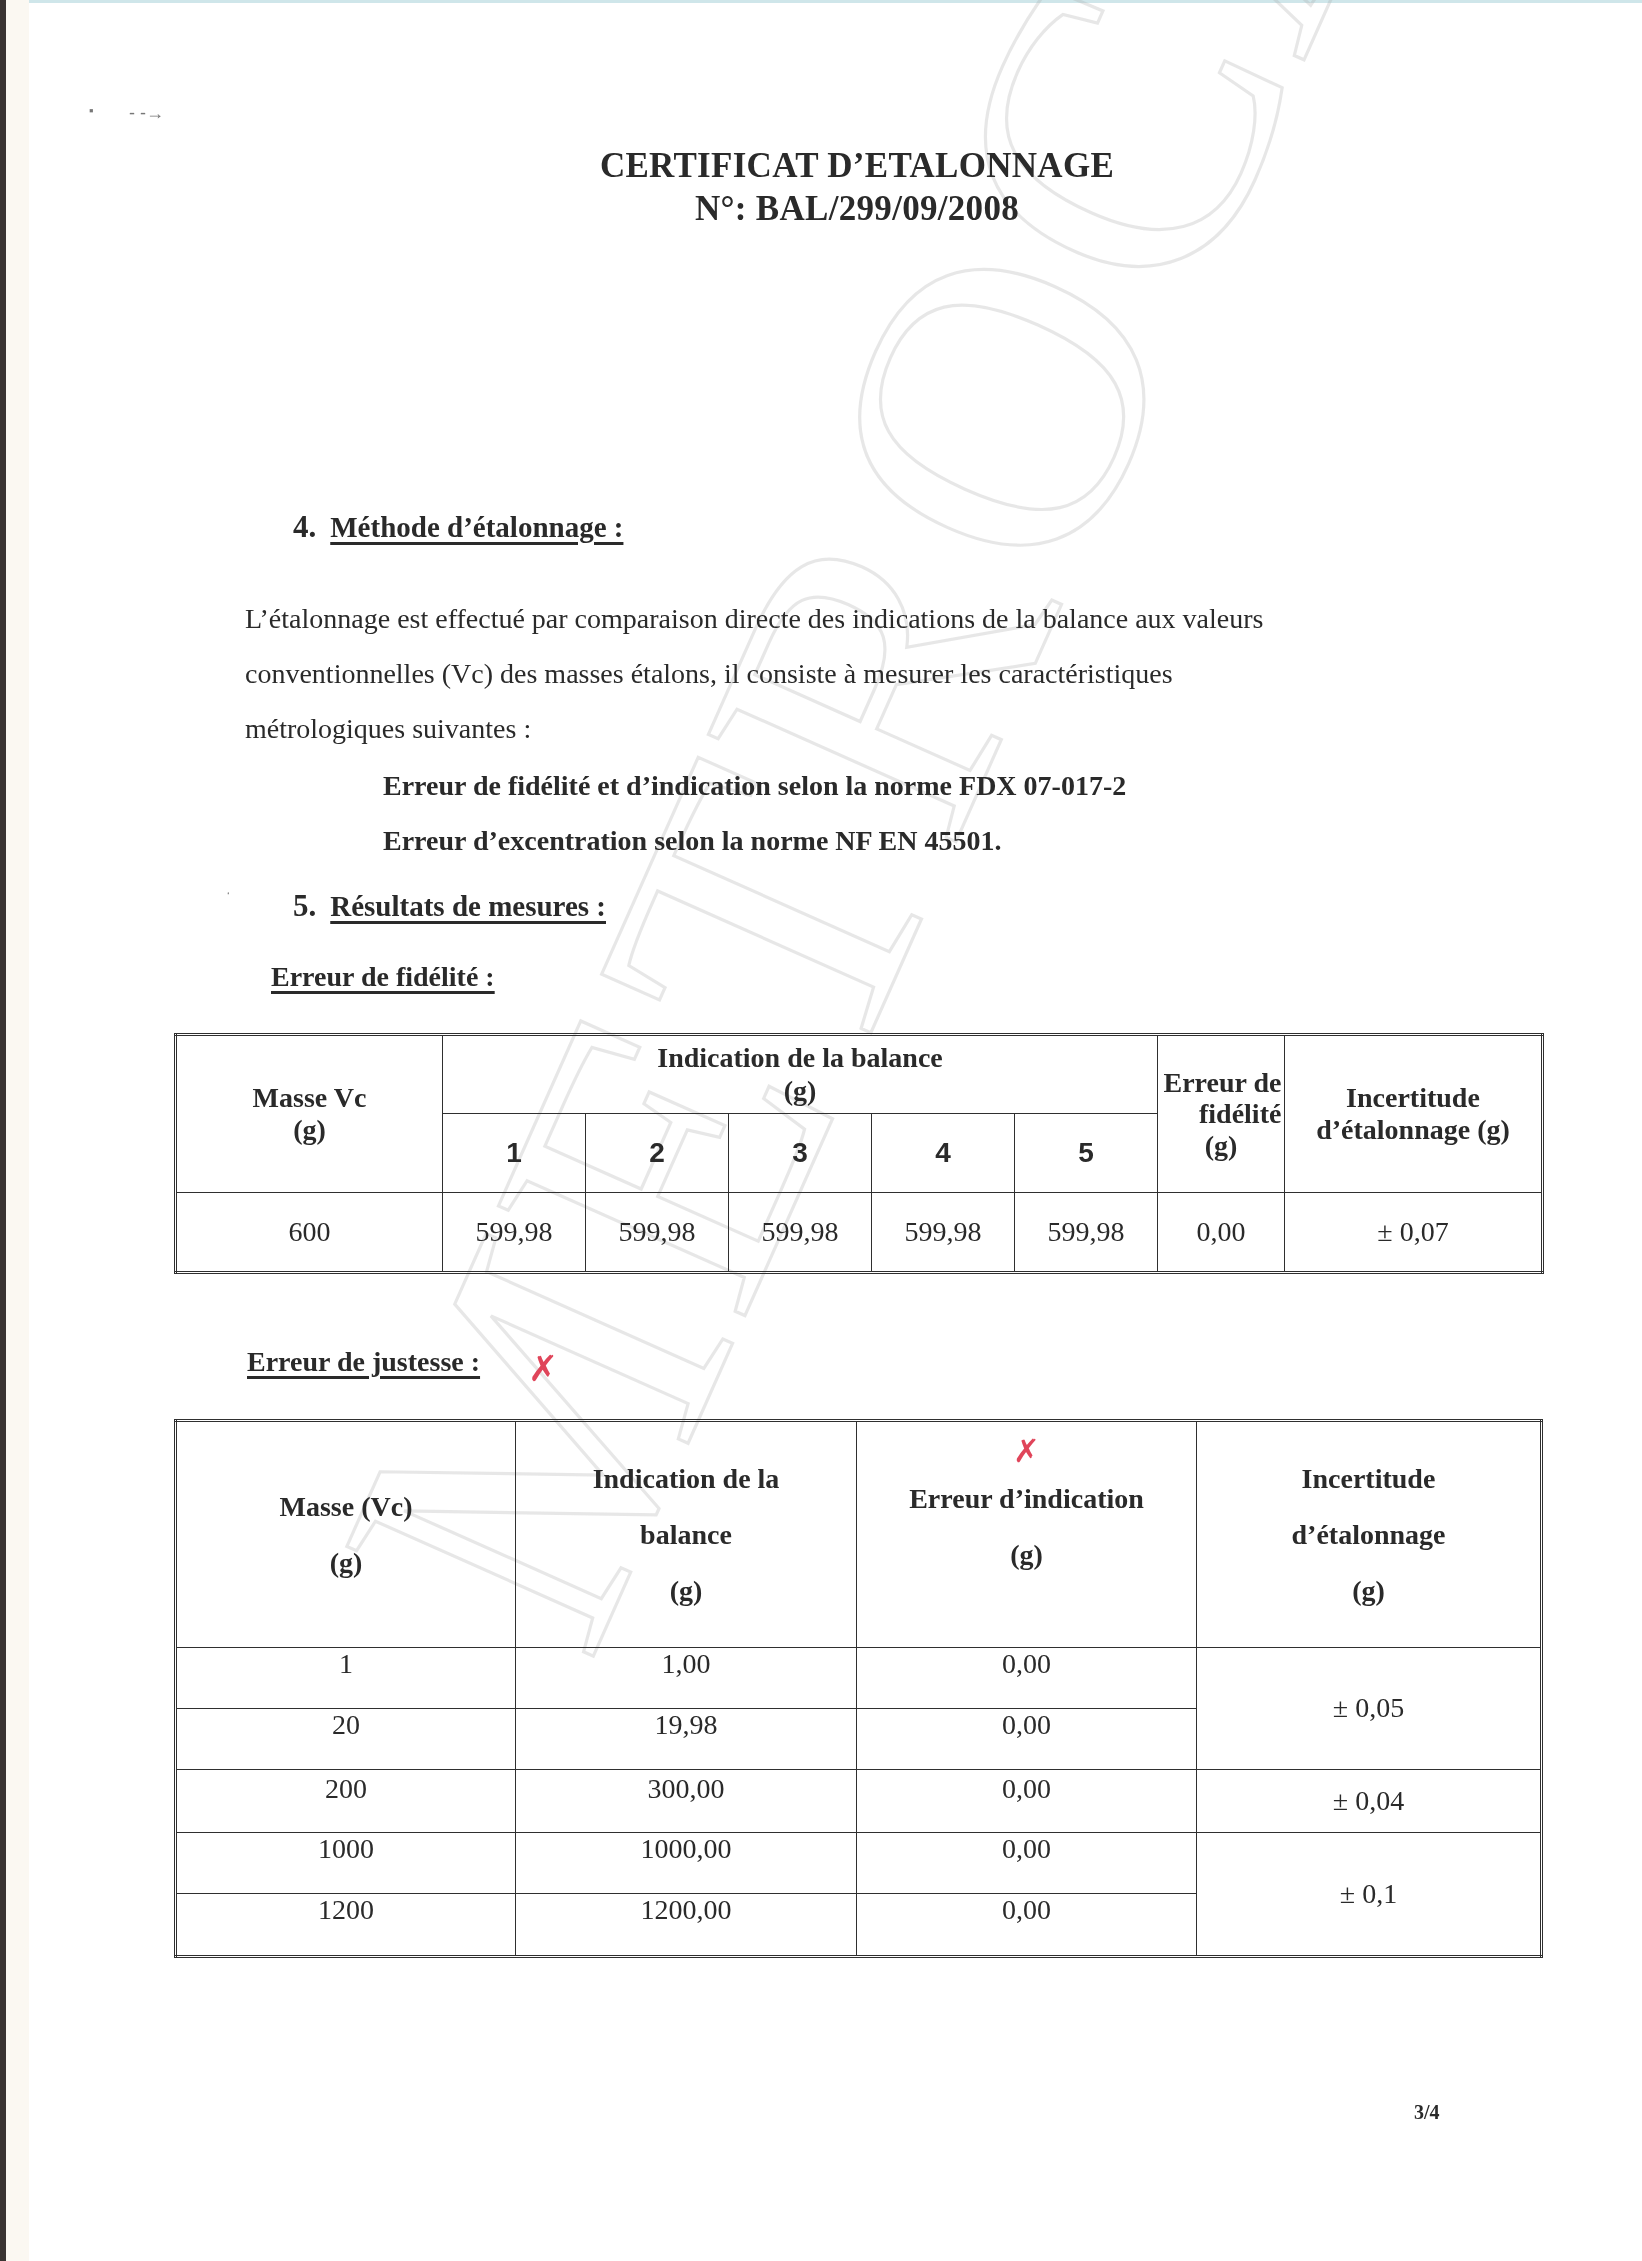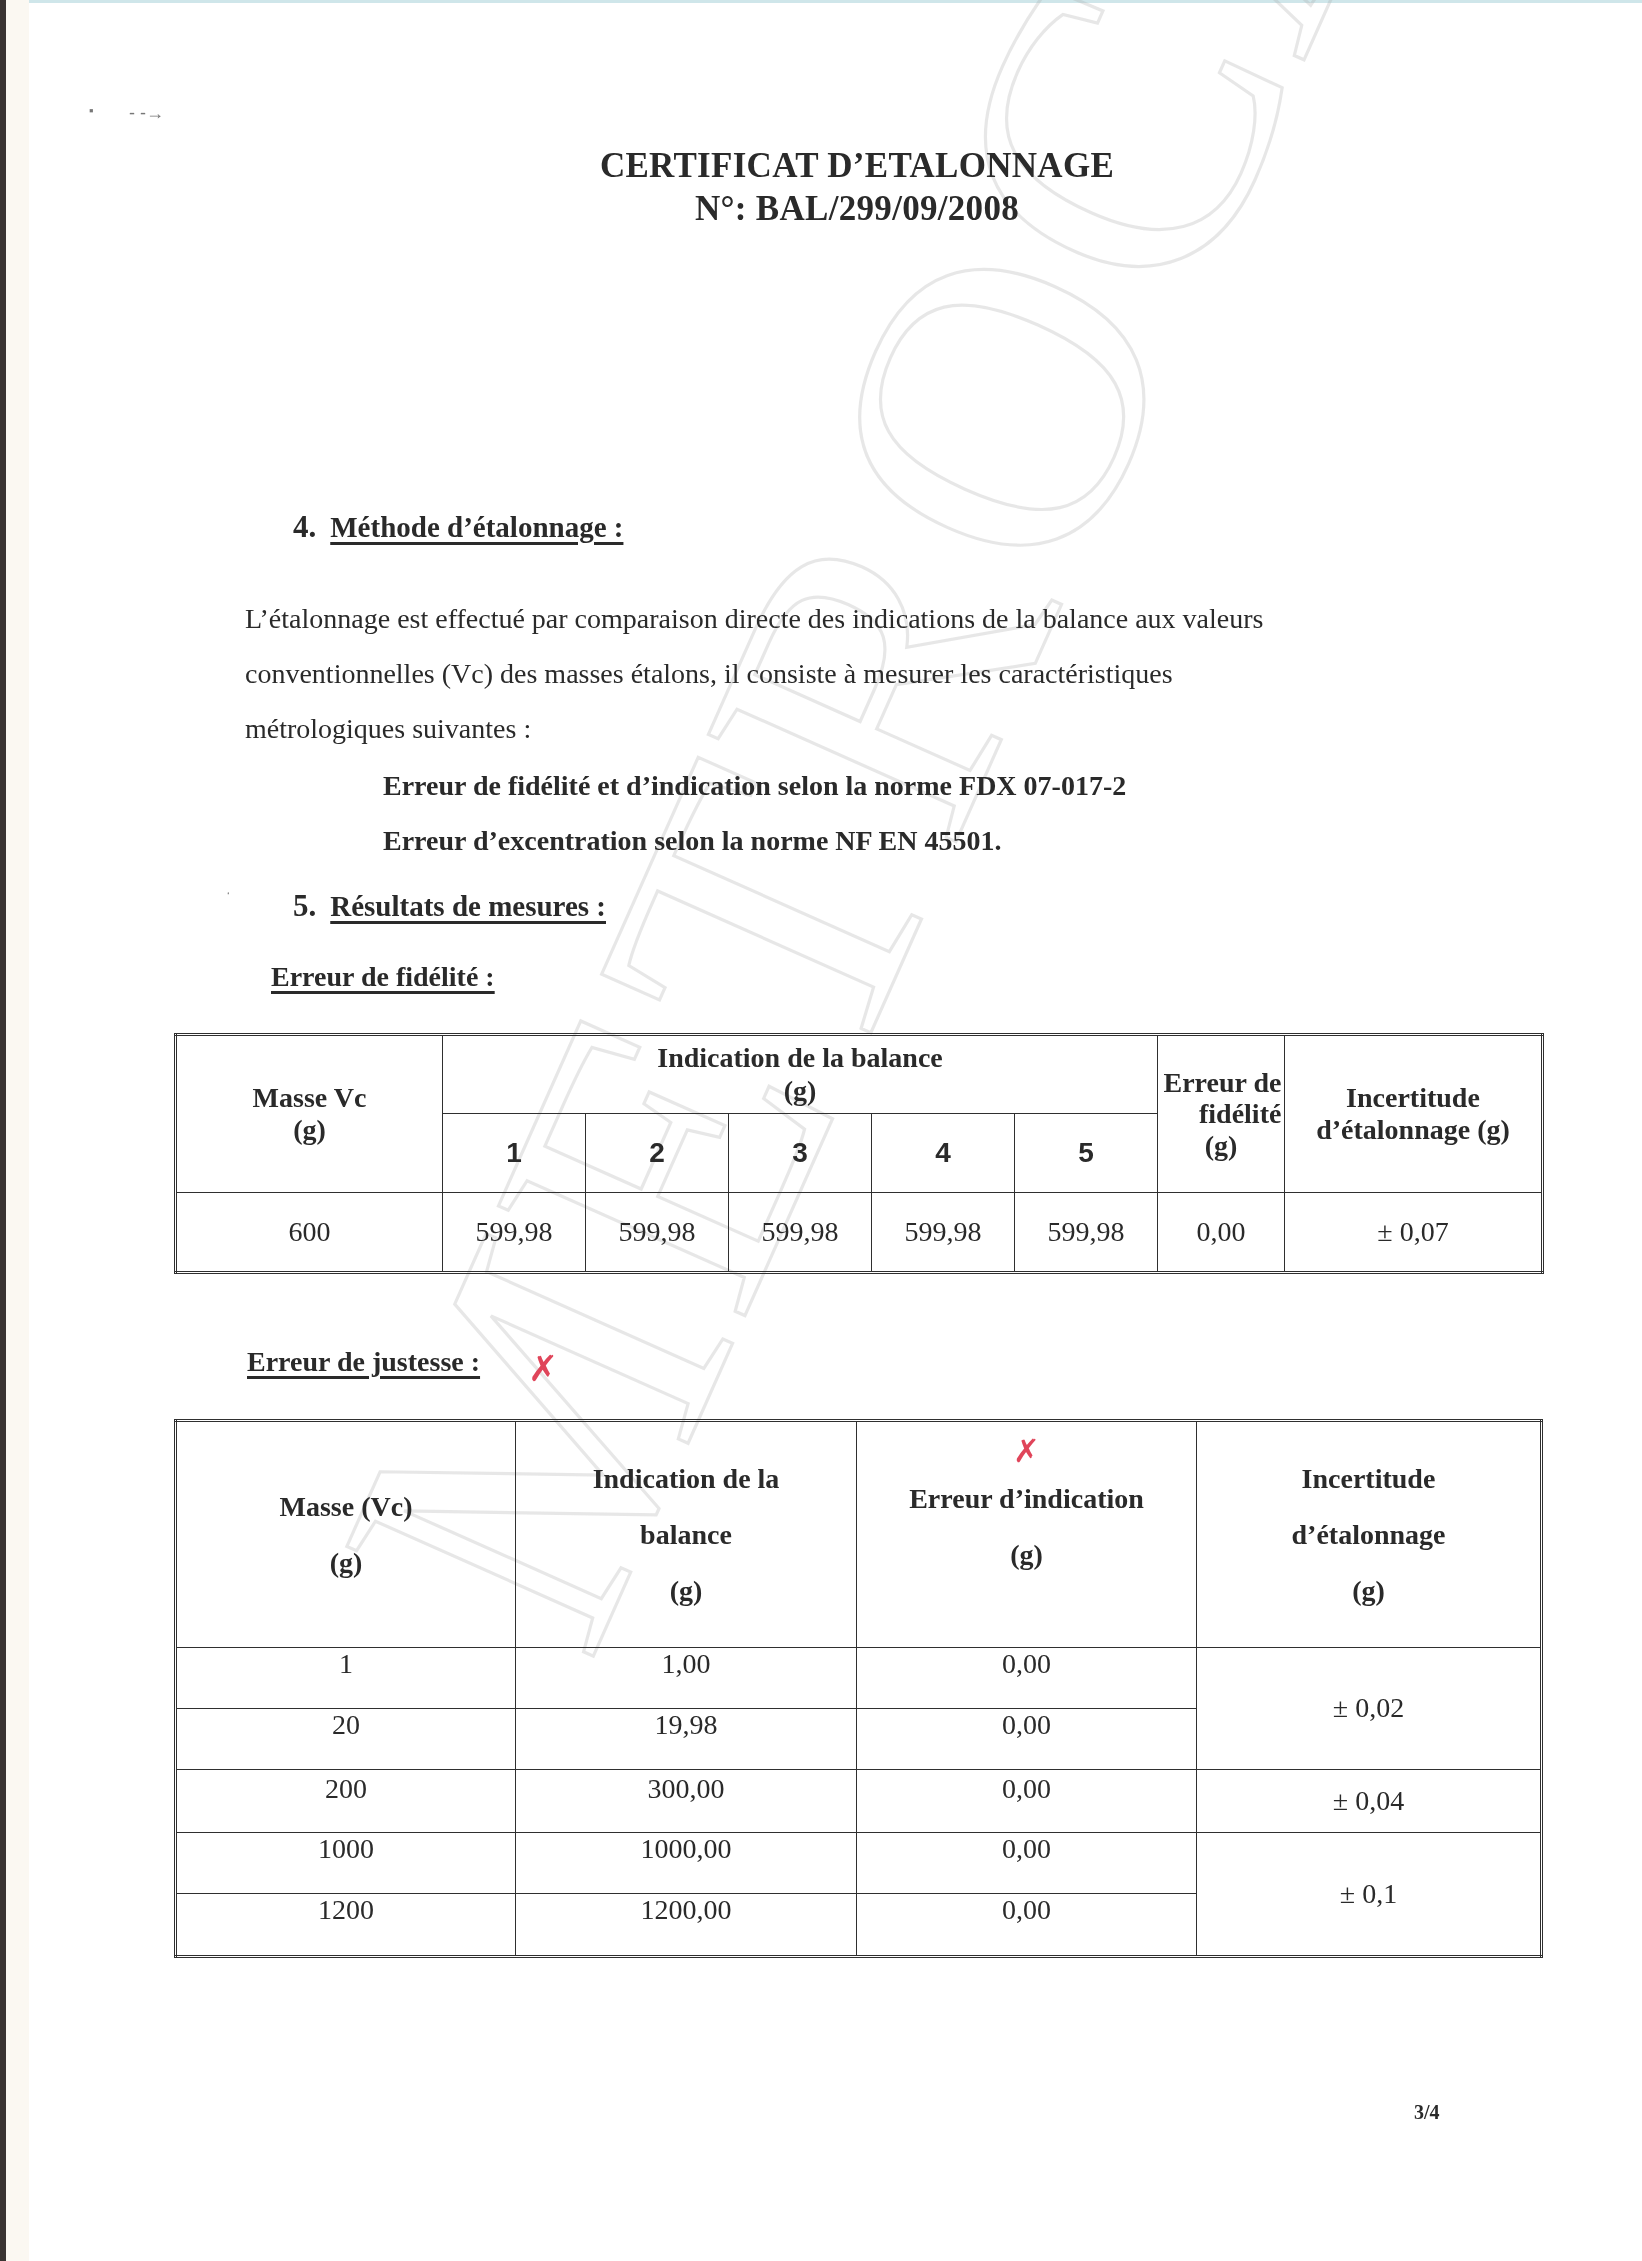--- a/index.html
+++ b/index.html
@@ -184,21 +184,21 @@
     <td class="hdr">
       <div>Incertitude</div>
       <div>d’étalonnage</div>
       <div>(g)</div>
     </td>
   </tr>
   <tr style="height:61px;">
     <td style="vertical-align:top;">1</td>
     <td style="vertical-align:top;">1,00</td>
     <td style="vertical-align:top;">0,00</td>
-    <td rowspan="2">± 0,02</td>
+    <td rowspan="2">± 0,05</td>
   </tr>
   <tr style="height:61px;">
     <td style="vertical-align:top;">20</td>
     <td style="vertical-align:top;">19,98</td>
     <td style="vertical-align:top;">0,00</td>
   </tr>
   <tr style="height:63px;">
     <td style="vertical-align:top; padding-top:2.6px;">200</td>
     <td style="vertical-align:top; padding-top:2.6px;">300,00</td>
     <td style="vertical-align:top; padding-top:2.6px;">0,00</td>

